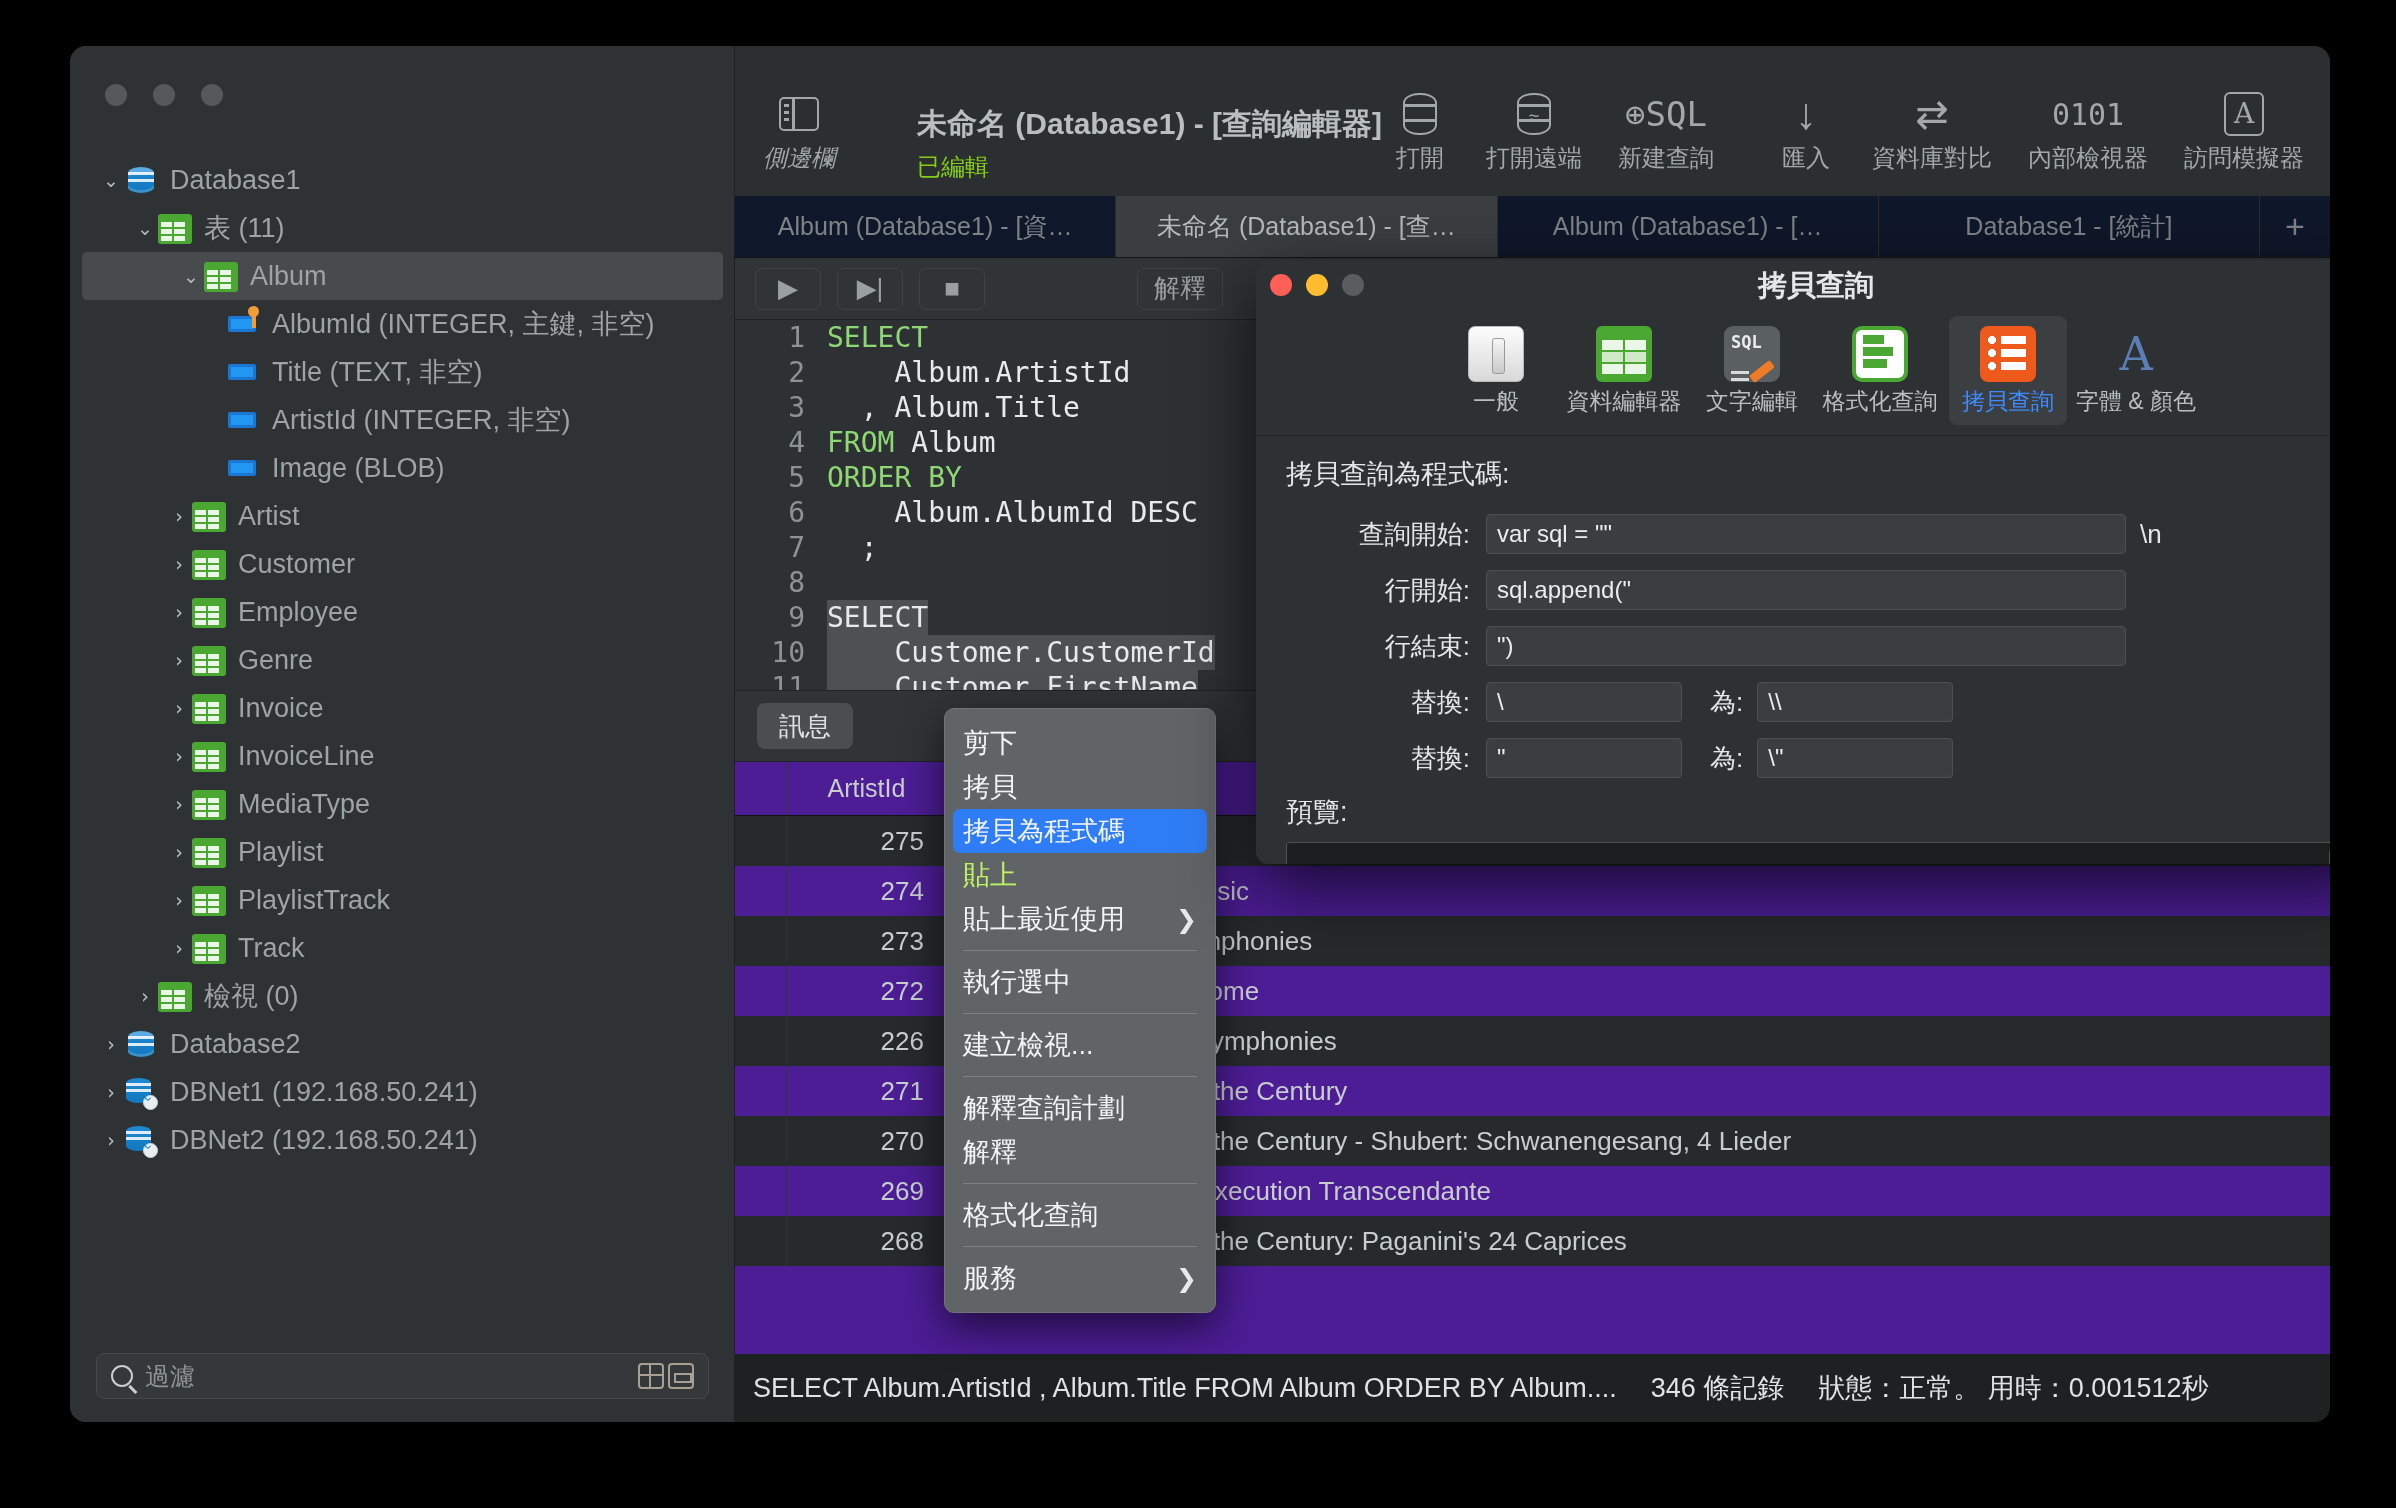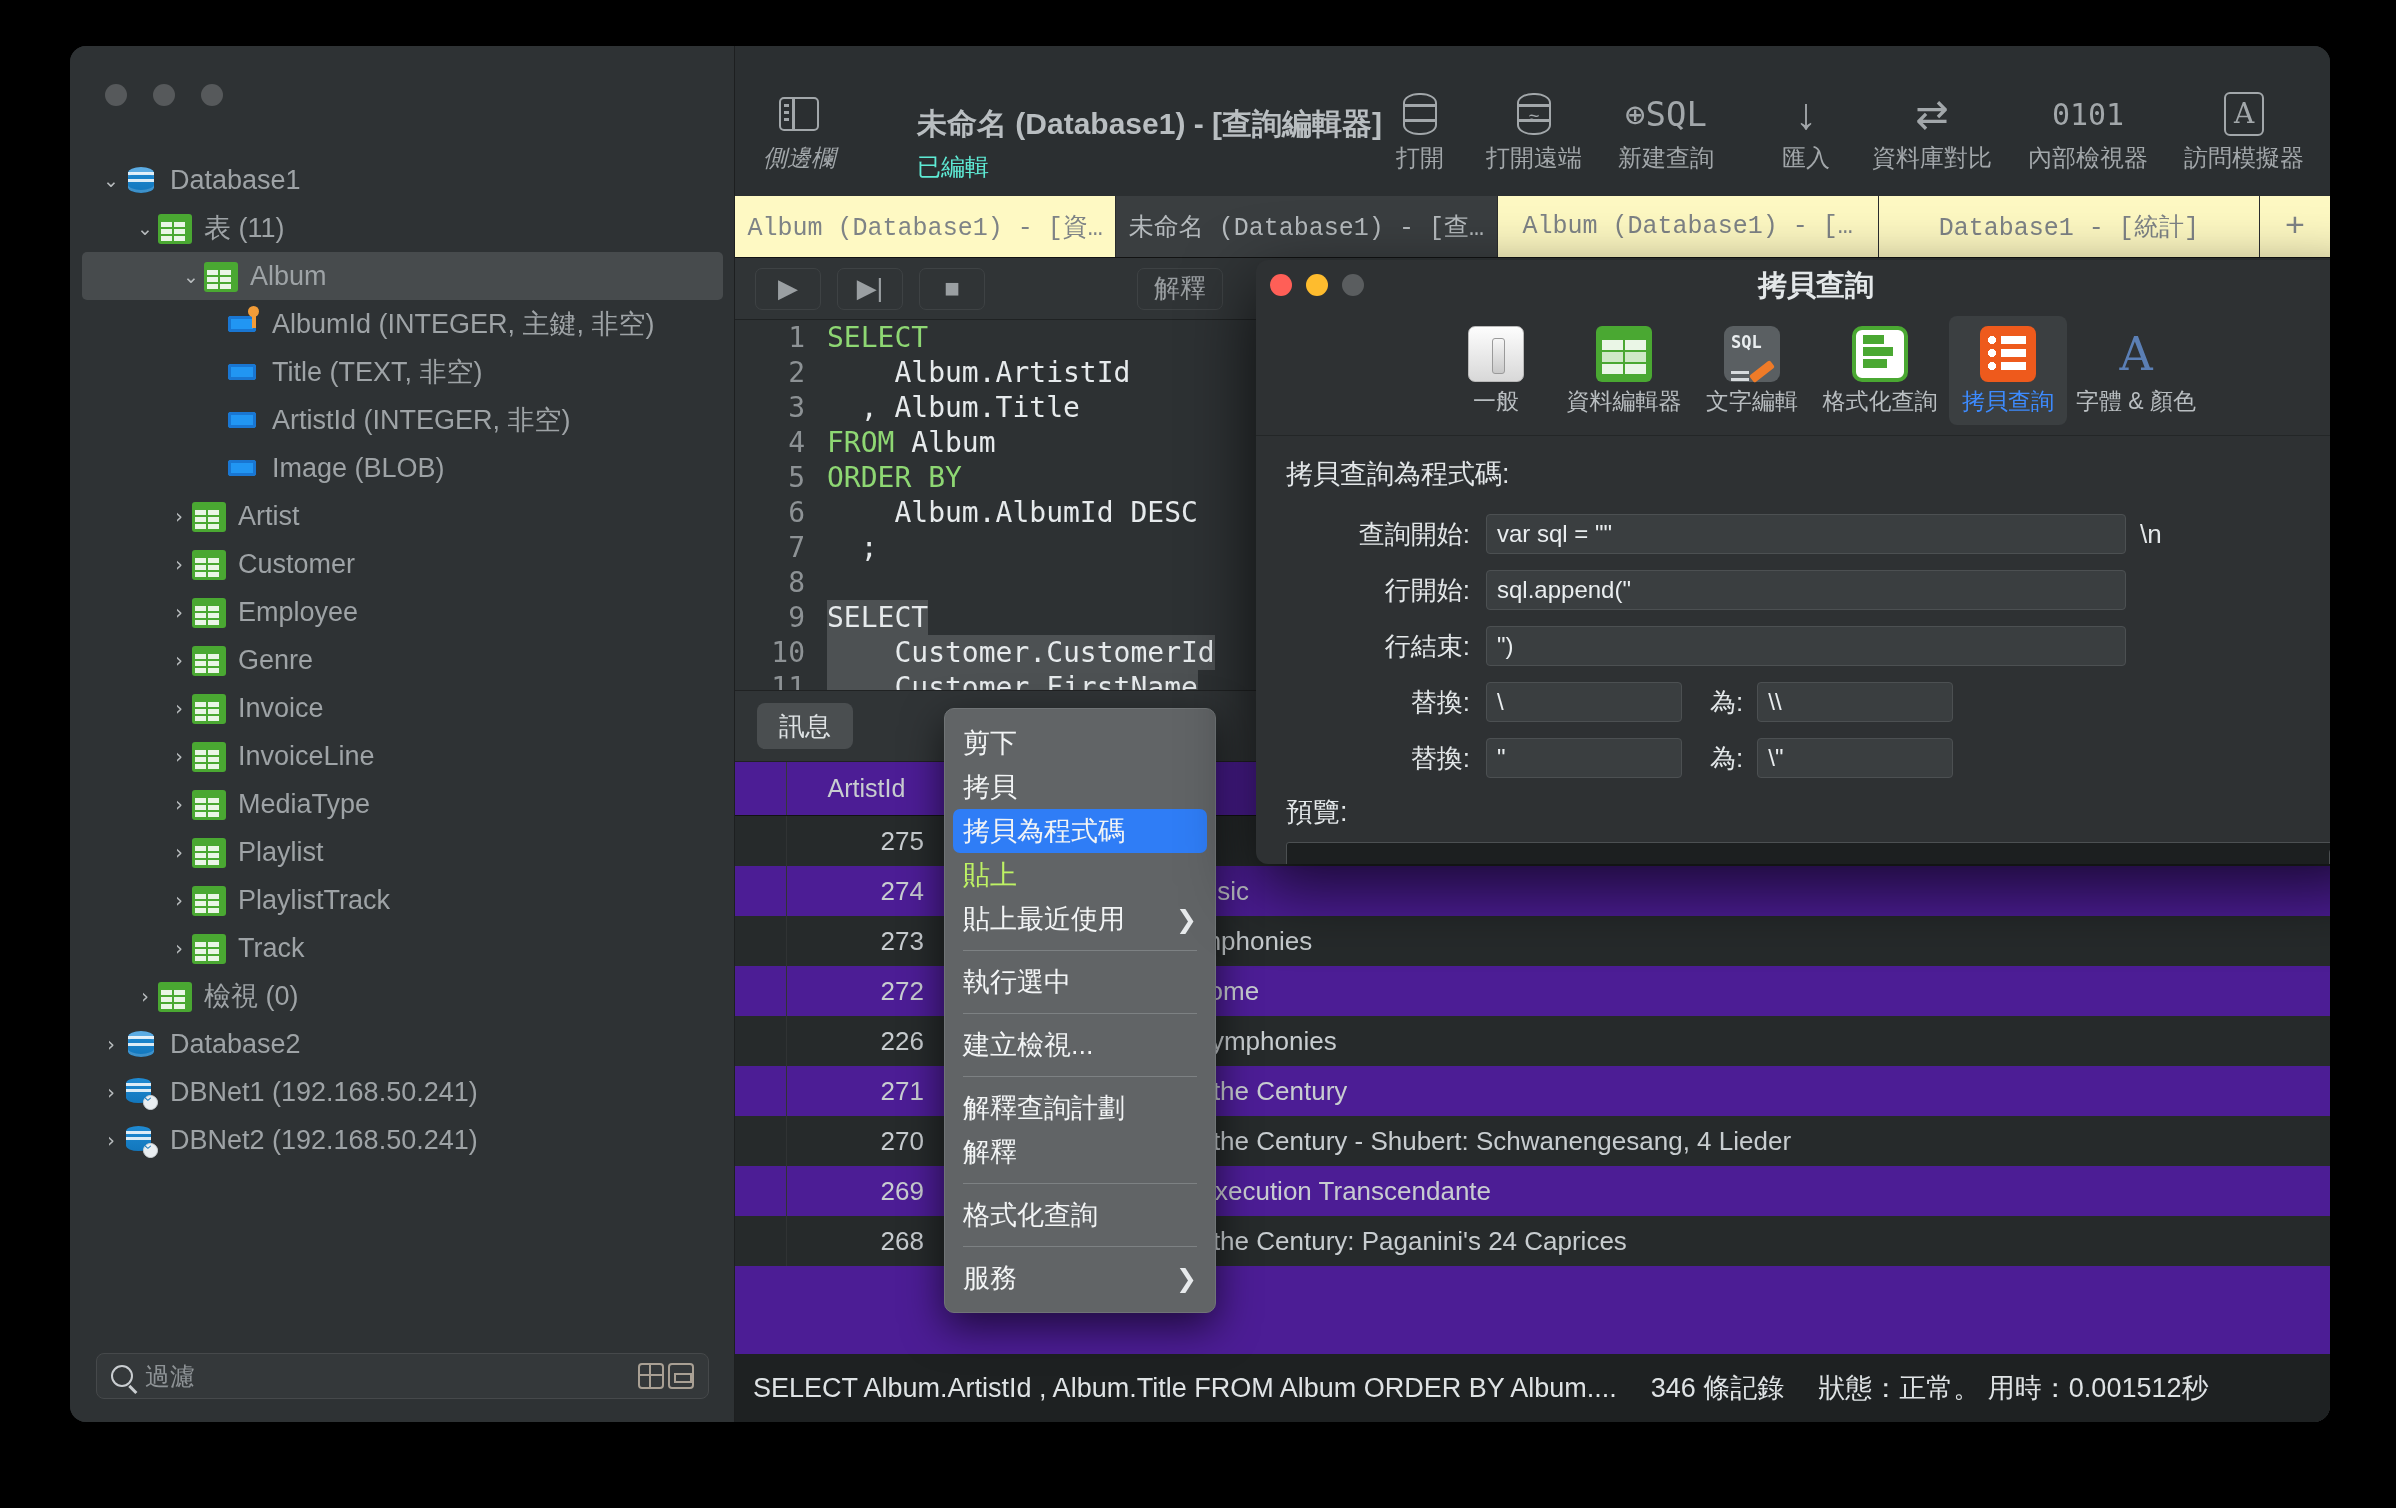--- a/index.html
+++ b/index.html
@@ -150,35 +150,35 @@
     display: flex; align-items: flex-start;
   }
   .tb-item {
     display: flex; flex-direction: column; align-items: center;
     color: #a2a7aa; font-size: 24px; padding-top: 42px; min-width: 60px;
   }
   .tb-glyph { height: 52px; display: flex; align-items: center; justify-content: center; font-size: 36px; }
   .tb-label { margin-top: 2px; font-size: 24px; white-space: nowrap; }
   .doc-title { position: absolute; left: 182px; top: 58px; }
   .doc-title .t1 { color: #b9bec1; font-size: 30px; font-weight: bold; }
-  .doc-title .t2 { color: #5eead4; font-size: 24px; margin-top: 6px; }
+  .doc-title .t2 { color: #84cc16; font-size: 24px; margin-top: 6px; }
 
   .sidebar-icon { width: 40px; height: 34px; border: 2.5px solid #a2a7aa; border-radius: 5px; position: relative; }
   .sidebar-icon::before { content:""; position:absolute; left: 11px; top:0; bottom:0; width: 2.5px; background:#a2a7aa; }
   .sidebar-icon::after { content:""; position:absolute; left: 3px; top: 5px; width: 5px; height: 3px; background:#a2a7aa;
      box-shadow: 0 7px 0 #a2a7aa, 0 14px 0 #a2a7aa; }
 
   .cyl { width: 34px; height: 42px; border: 2.5px solid #a2a7aa; border-radius: 16px/10px; position: relative; }
   .cyl::before { content:""; position:absolute; left:-1px; right:-1px; top: 9px; height: 2.5px; background:#a2a7aa; }
   .cyl::after { content:""; position:absolute; left:-1px; right:-1px; top: 24px; height: 2.5px; background:#a2a7aa; }
   .cyl .wifi2 { position:absolute; left: 7px; top: 15px; width: 16px; height: 16px; color:#a2a7aa; font-size: 19px; text-align:center; line-height:16px; }
 
   .tabs {
     position: absolute; left: 0; top: 150px; width: 100%; height: 62px;
-    display: flex; background: #fef9c3; border-bottom: 1px solid #121313; font-family: Liberation Mono, monospace;
+    display: flex; background: #0f172a; border-bottom: 1px solid #121313;
   }
   .tab {
     flex: 1; display: flex; align-items: center; justify-content: center;
     color: #7e8386; font-size: 25px;
     border-right: 1px solid #2b2d2e;
     white-space: nowrap; overflow: hidden;
   }
   .tab.active { background: #3a3e40; color: #b5babd; }
   .tab-add { width: 70px; display:flex; align-items:center; justify-content:center; color:#7e8386; font-size: 34px; }
 

